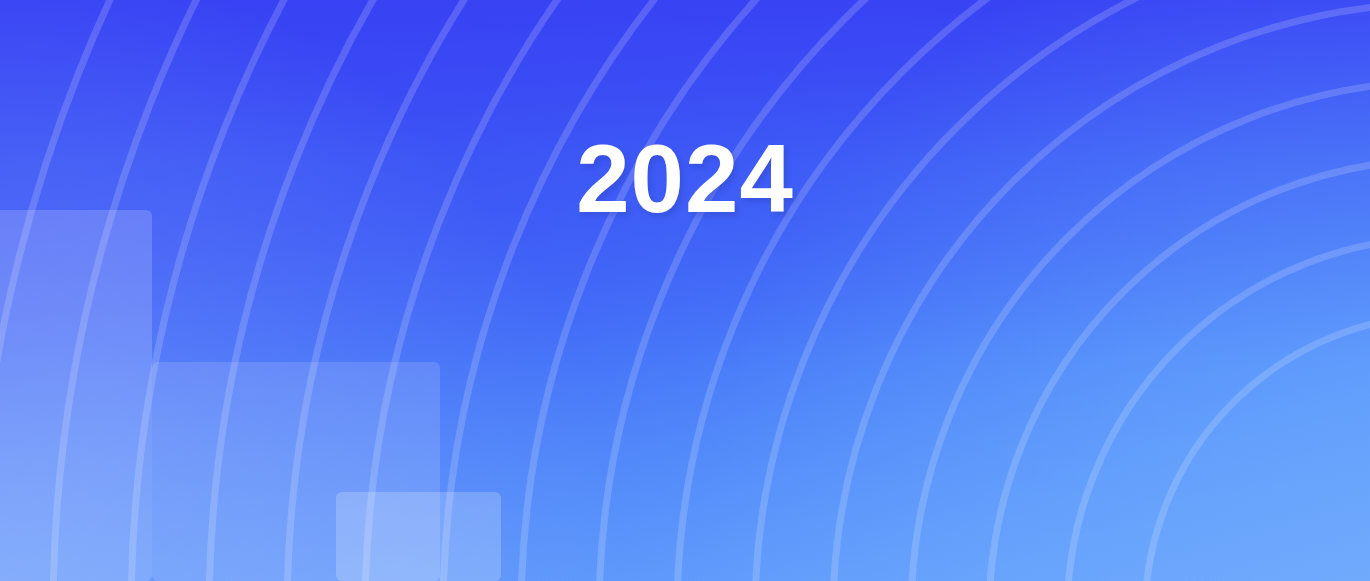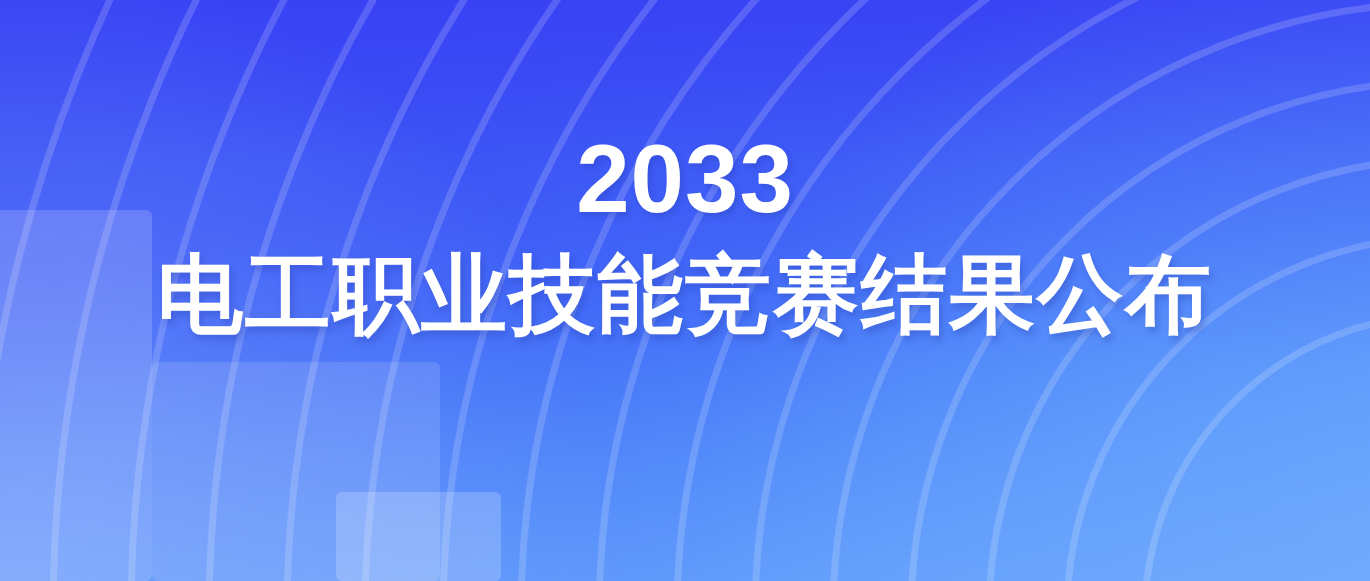--- a/index.html
+++ b/index.html
@@ -158,17 +158,16 @@
       <circle cx="0" cy="0" r="1392" stroke-width="7"></circle>
       <circle cx="0" cy="0" r="1470" stroke-width="7"></circle>
     </g>
   </svg>
 
   <div class="deco-rect" id="deco-rect-1"></div>
   <div class="deco-rect" id="deco-rect-2"></div>
   <div class="deco-rect" id="deco-rect-3"></div>
 
   <div id="text-block">
-    <div id="year">2033</div>
-    <div id="headline">电工职业技能竞赛结果公布</div>
+    <div id="year">2024</div>
   </div>
 
 </div>
 
 </body></html>

